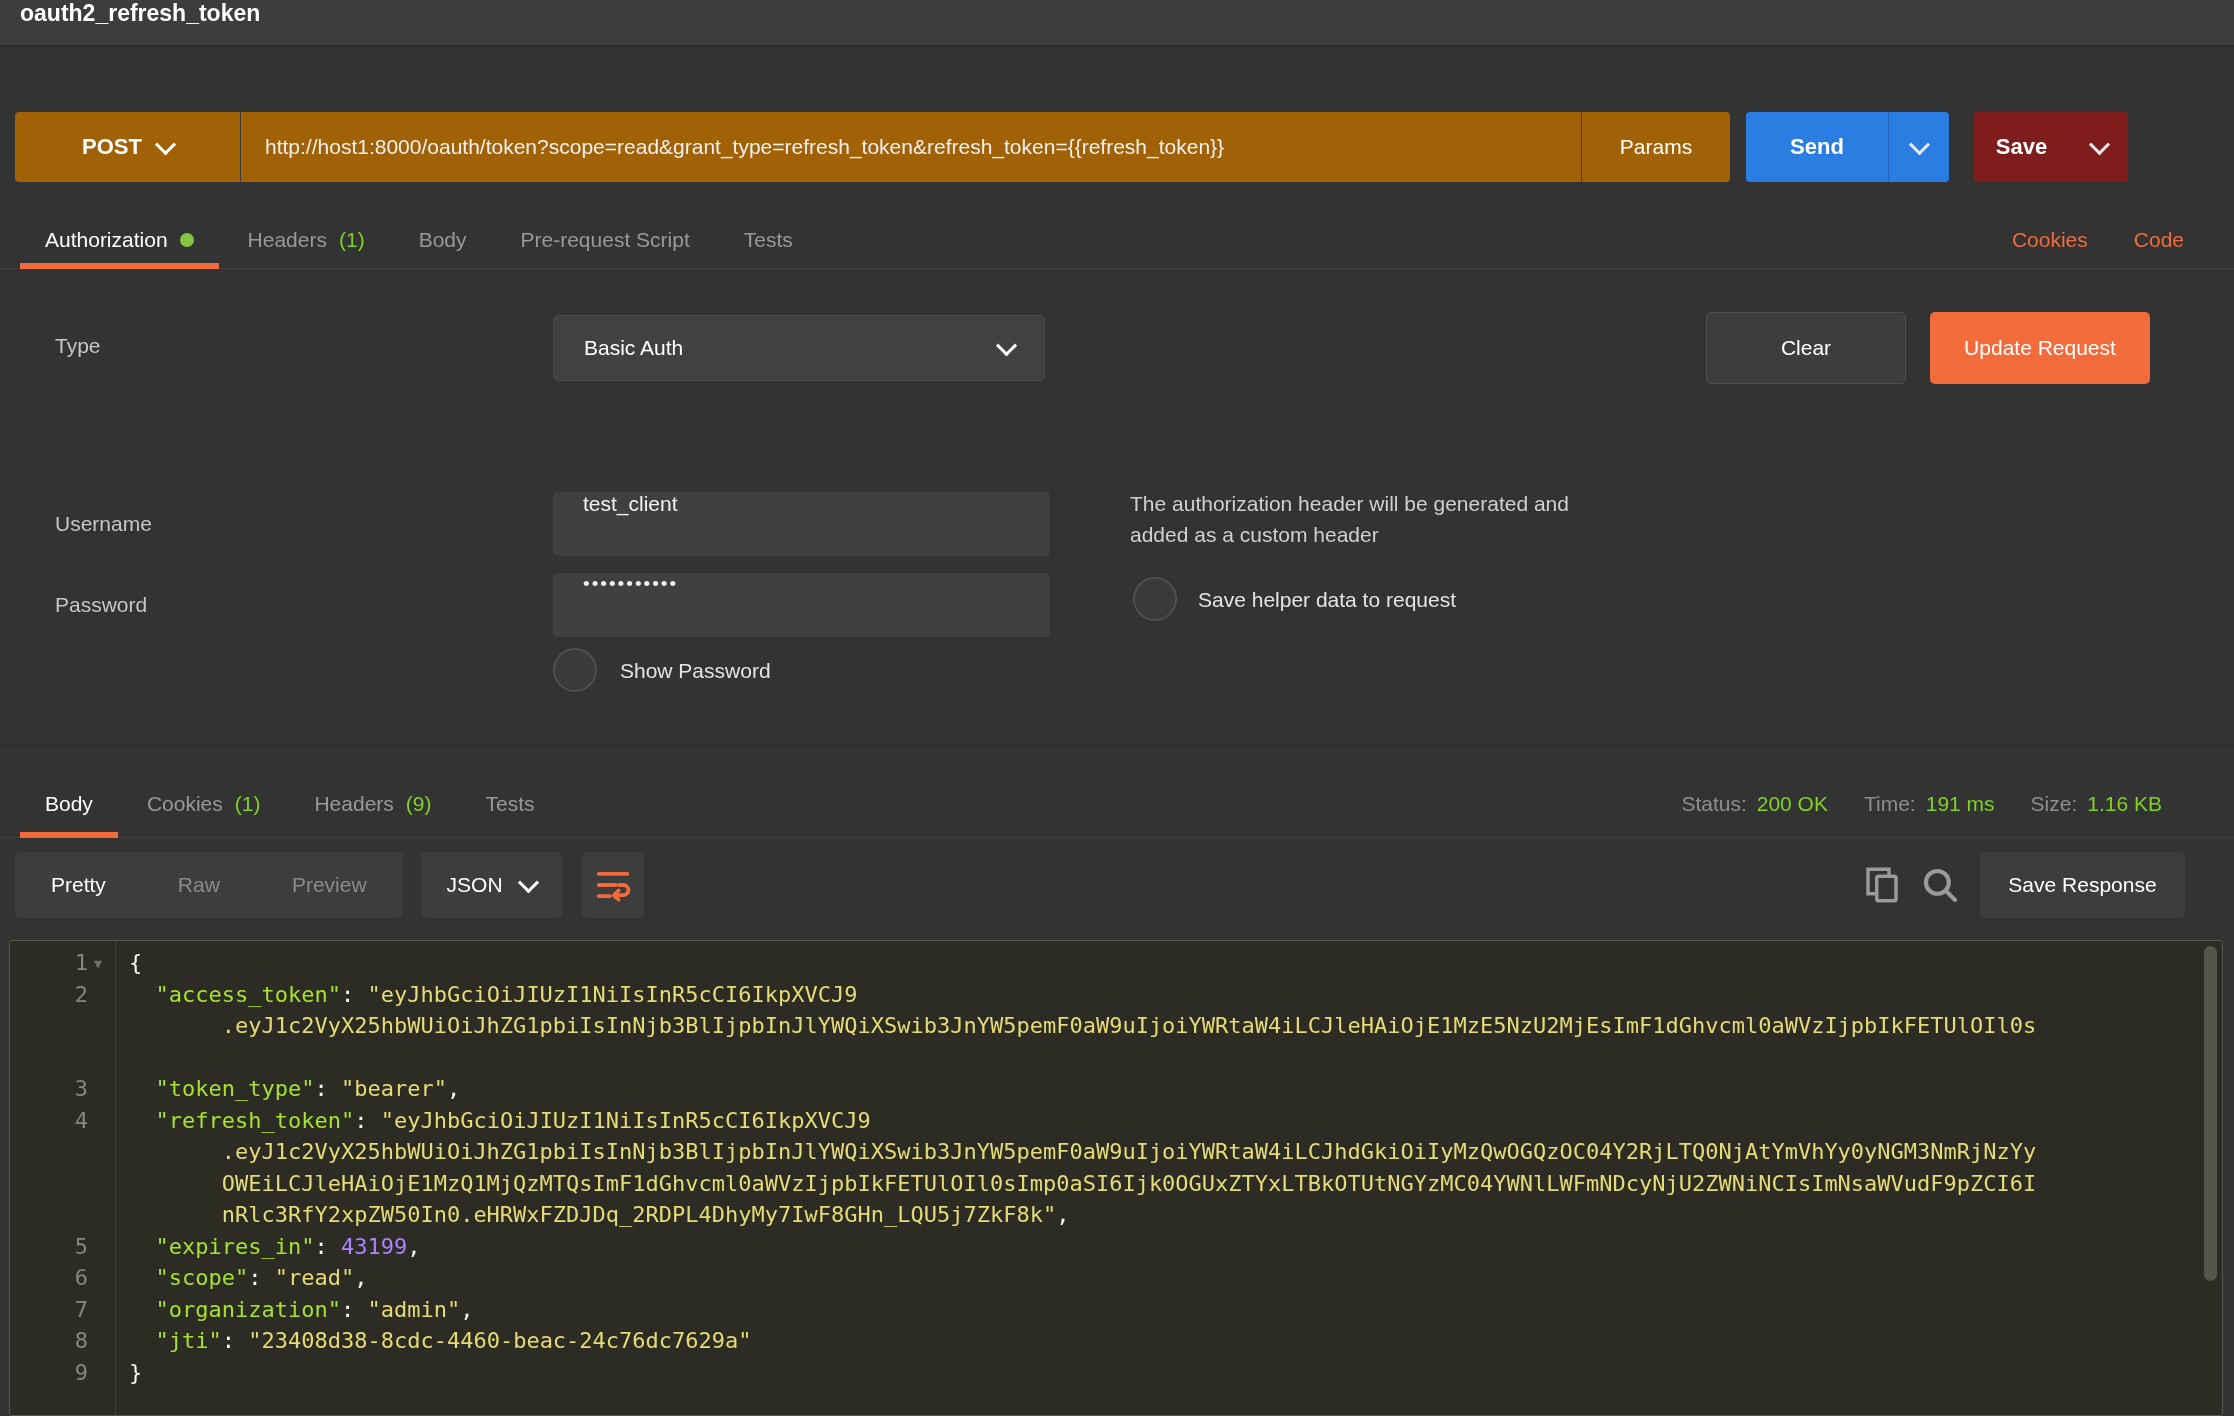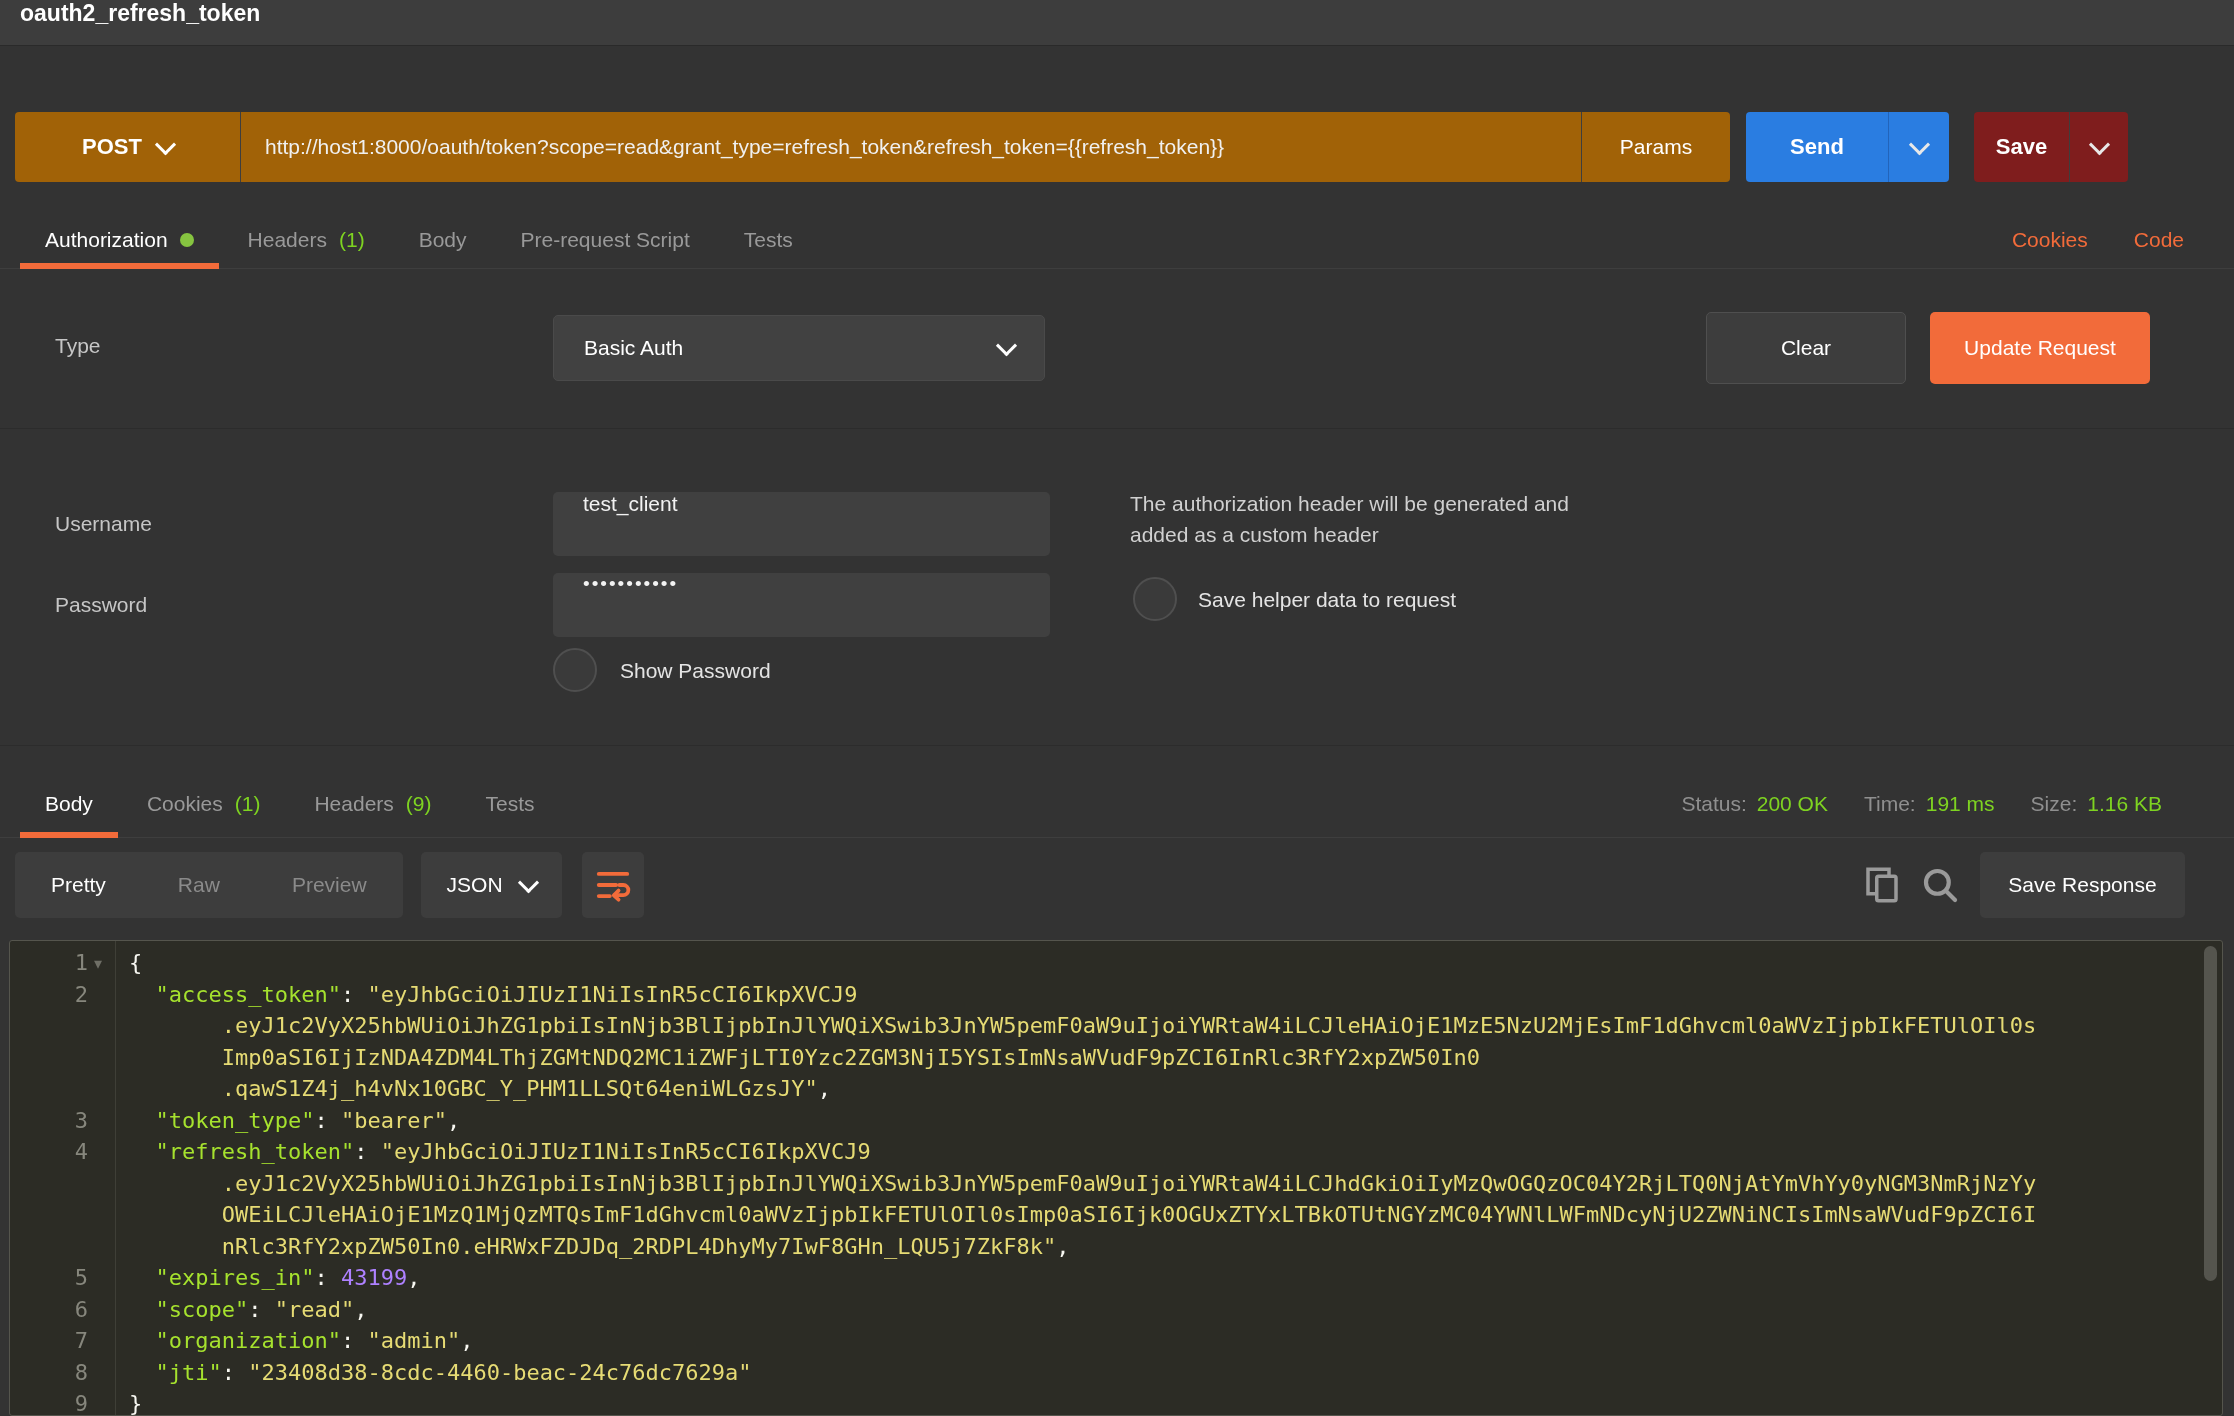--- a/index.html
+++ b/index.html
@@ -244,22 +244,21 @@
       </svg>
     </div>
     <div class="save-response">Save Response</div>
   </div>
 
   <div class="code-area">
     <div class="code-lines">
         <div class="code-line"><span class="ln">1</span><span class="fold">▾</span><span class="tok-pun">{</span></div>
         <div class="code-line"><span class="ln">2</span><span class="tok-pun">  </span><span class="tok-key">"access_token"</span><span class="tok-pun">: </span><span class="tok-str">"eyJhbGciOiJIUzI1NiIsInR5cCI6IkpXVCJ9</span></div>
         <div class="code-line"><span class="ln"></span><span class="tok-pun">       </span><span class="tok-str">.eyJ1c2VyX25hbWUiOiJhZG1pbiIsInNjb3BlIjpbInJlYWQiXSwib3JnYW5pemF0aW9uIjoiYWRtaW4iLCJleHAiOjE1MzE5NzU2MjEsImF1dGhvcml0aWVzIjpbIkFETUlOIl0s</span></div>
-        <div class="code-line"><span class="ln"></span><span class="tok-pun">       </span><span class="tok-str">Imp0aSI6IjIzNDA4ZDM4LThjZGMtNDQ2MC1iZWFjLTI0Yzc2ZGM3NjI5YSIsImNsaWVudF9pZCI6InRlc3RfY2xpZW50In0</span></div>
-        <div class="code-line"><span class="ln"></span><span class="tok-pun">       </span><span class="tok-str">.qawS1Z4j_h4vNx10GBC_Y_PHM1LLSQt64eniWLGzsJY"</span><span class="tok-pun">,</span></div>
+        <div class="code-line"><span class="ln"></span><span class="tok-pun">       </span></div>
         <div class="code-line"><span class="ln">3</span><span class="tok-pun">  </span><span class="tok-key">"token_type"</span><span class="tok-pun">: </span><span class="tok-str">"bearer"</span><span class="tok-pun">,</span></div>
         <div class="code-line"><span class="ln">4</span><span class="tok-pun">  </span><span class="tok-key">"refresh_token"</span><span class="tok-pun">: </span><span class="tok-str">"eyJhbGciOiJIUzI1NiIsInR5cCI6IkpXVCJ9</span></div>
         <div class="code-line"><span class="ln"></span><span class="tok-pun">       </span><span class="tok-str">.eyJ1c2VyX25hbWUiOiJhZG1pbiIsInNjb3BlIjpbInJlYWQiXSwib3JnYW5pemF0aW9uIjoiYWRtaW4iLCJhdGkiOiIyMzQwOGQzOC04Y2RjLTQ0NjAtYmVhYy0yNGM3NmRjNzYy</span></div>
         <div class="code-line"><span class="ln"></span><span class="tok-pun">       </span><span class="tok-str">OWEiLCJleHAiOjE1MzQ1MjQzMTQsImF1dGhvcml0aWVzIjpbIkFETUlOIl0sImp0aSI6Ijk0OGUxZTYxLTBkOTUtNGYzMC04YWNlLWFmNDcyNjU2ZWNiNCIsImNsaWVudF9pZCI6I</span></div>
         <div class="code-line"><span class="ln"></span><span class="tok-pun">       </span><span class="tok-str">nRlc3RfY2xpZW50In0.eHRWxFZDJDq_2RDPL4DhyMy7IwF8GHn_LQU5j7ZkF8k"</span><span class="tok-pun">,</span></div>
         <div class="code-line"><span class="ln">5</span><span class="tok-pun">  </span><span class="tok-key">"expires_in"</span><span class="tok-pun">: </span><span class="tok-num">43199</span><span class="tok-pun">,</span></div>
         <div class="code-line"><span class="ln">6</span><span class="tok-pun">  </span><span class="tok-key">"scope"</span><span class="tok-pun">: </span><span class="tok-str">"read"</span><span class="tok-pun">,</span></div>
         <div class="code-line"><span class="ln">7</span><span class="tok-pun">  </span><span class="tok-key">"organization"</span><span class="tok-pun">: </span><span class="tok-str">"admin"</span><span class="tok-pun">,</span></div>
         <div class="code-line"><span class="ln">8</span><span class="tok-pun">  </span><span class="tok-key">"jti"</span><span class="tok-pun">: </span><span class="tok-str">"23408d38-8cdc-4460-beac-24c76dc7629a"</span></div>
         <div class="code-line"><span class="ln">9</span><span class="tok-pun">}</span></div>

